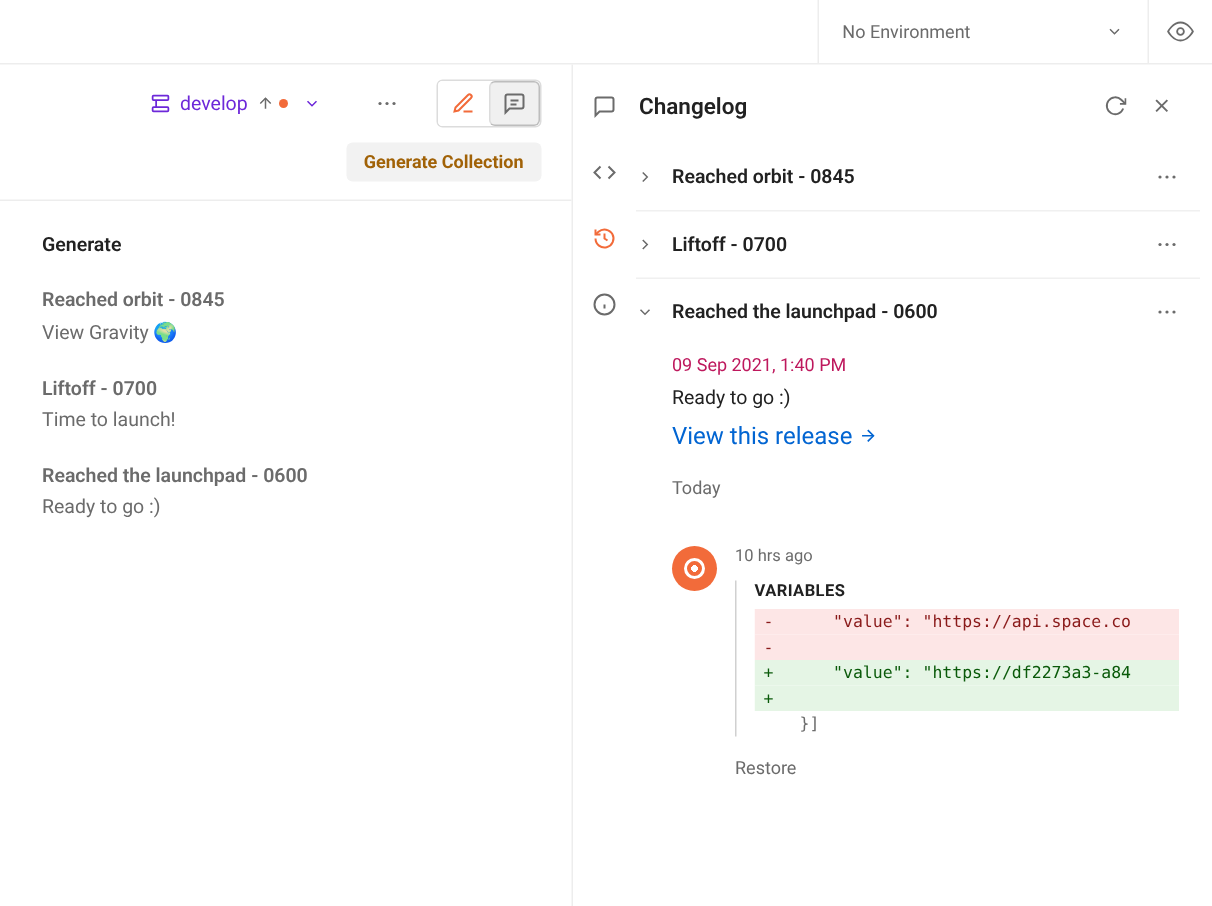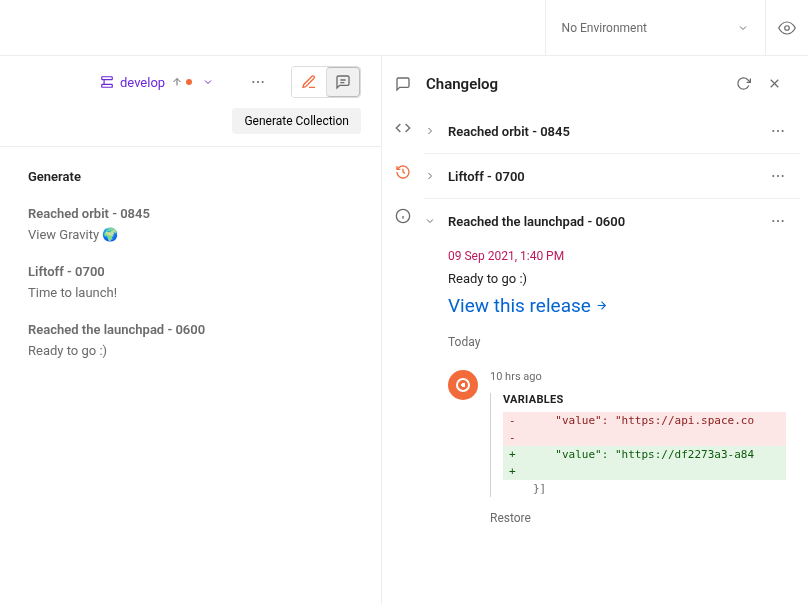--- a/index.html
+++ b/index.html
@@ -8,21 +8,21 @@
     font-size: 13px;
     color: #212121;
     background: #fff;
     width: 808px;
     height: 604px;
     overflow: hidden;
   }
 
   
   .topbar {
-    height: 56px;
+    height: 43px;
     border-bottom: 1px solid #ededed;
     display: flex;
     justify-content: flex-end;
     align-items: stretch;
     padding-left: 16px;
   }
   .env-selector {
     display: flex;
     align-items: center;
     border-left: 1px solid #ededed;
@@ -103,23 +103,24 @@
 
   .left-sub {
     display: flex;
     justify-content: flex-end;
     padding: 0 20px 12px 20px;
   }
   .gen-btn {
     background: #f2f2f2;
     border-radius: 4px;
     padding: 6px 12px;
-    color: #000000;
+    color: #a16207;
     font-size: 12px;
     cursor: pointer;
+    font-weight: bold;
   }
 
   .left-divider { border-top: 1px solid #ededed; }
 
   .releases {
     padding: 22px 28px;
   }
   .releases-h {
     font-weight: 600;
     font-size: 13px;
@@ -176,28 +177,28 @@
   }
   .row-dots { color: #6b6b6b; cursor: pointer; }
 
   .cl-expanded {
     padding: 0 14px 0 24px;
   }
   .meta { font-size: 12px; color: #be185d; margin-top: 6px; }
   .desc { font-size: 13px; color: #212121; margin-top: 8px; }
   .view-link {
     display: inline-flex; align-items: center; gap: 4px;
-    color: #0265d2; font-size: 19px; margin-top: 8px; cursor: pointer;
+    color: #0265d2; font-size: 16px; margin-top: 8px; cursor: pointer;
   }
   .today { font-size: 12px; color: #6b6b6b; margin-top: 18px; }
 
   .activity {
     display: flex;
     gap: 12px;
-    margin-top: 21px;
+    margin-top: 32px;
     padding-bottom: 12px;
   }
   .avatar {
     width: 30px; height: 30px; border-radius: 50%;
     background: #f26b3a;
     display: flex; align-items: center; justify-content: center;
     flex-shrink: 0;
     position: relative;
   }
   .avatar-inner {

